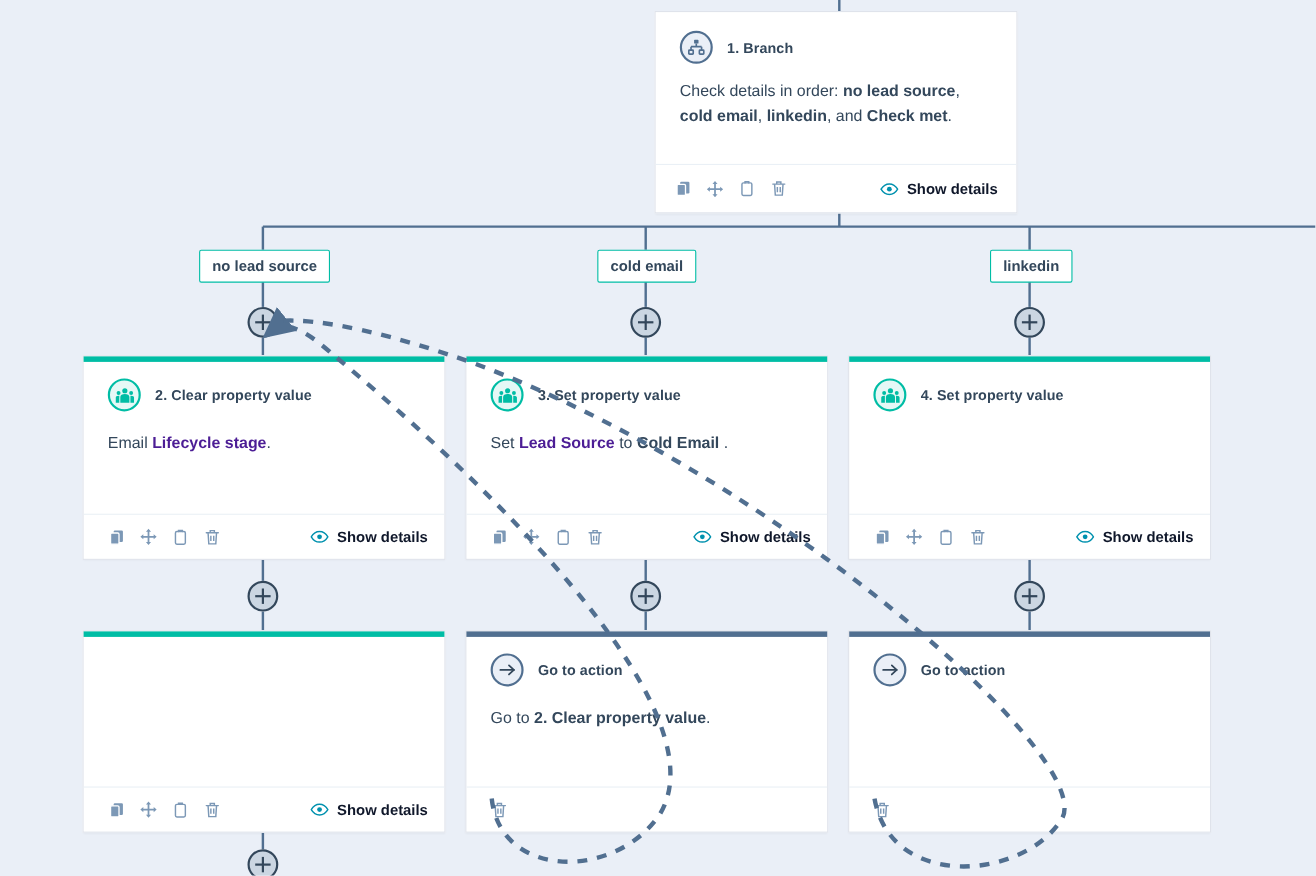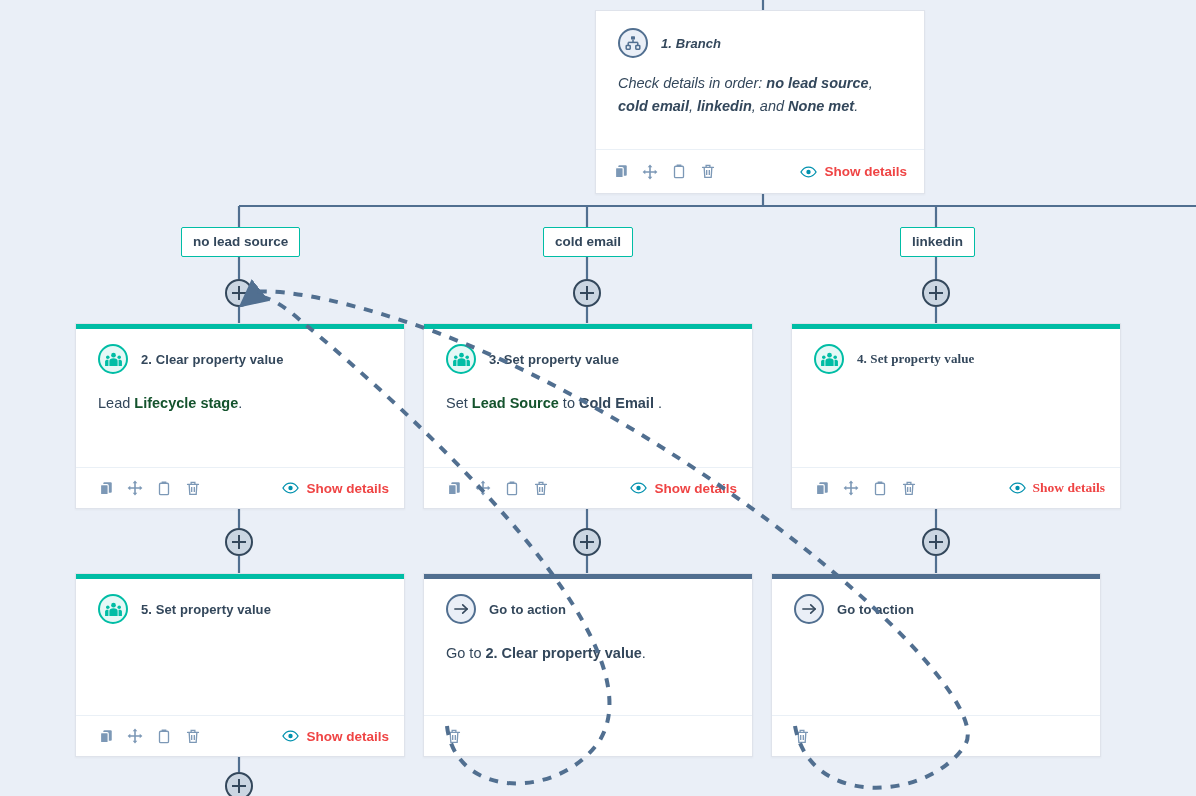--- a/index.html
+++ b/index.html
@@ -125,21 +125,21 @@
     color: #33475b;
     letter-spacing: 0.1px;
   }
 
   .card-desc {
     font-size: 14.5px;
     color: #33475b;
     line-height: 1.58;
   }
   .card-desc b { font-weight: bold; color: #33475b; }
-  .card-desc .prop { color: #14532d; font-weight: bold; }
+  .card-desc .prop { color: #4c1d95; font-weight: bold; }
 
   .card-footer {
     border-top: 1px solid #eaf0f6;
     height: 41px;
     flex: 0 0 41px;
     display: flex;
     align-items: center;
     justify-content: space-between;
     padding: 0 15px 0 21px;
   }
@@ -154,21 +154,21 @@
     display: flex;
     align-items: center;
     justify-content: center;
     cursor: pointer;
     color: #7c98b6;
   }
   .show-details {
     display: flex;
     align-items: center;
     gap: 7px;
-    color: #ef4444;
+    color: #0f172a;
     font-size: 13.5px;
     font-weight: bold;
     cursor: pointer;
     white-space: nowrap;
   }
   .branch-card-footer {
     border-top: 1px solid #eaf0f6;
     height: 44px;
     flex: 0 0 44px;
     display: flex;
@@ -227,37 +227,37 @@
                C 660 640, 420 420, 300 320
                C 275 298, 258 292, 248 300" marker-end="url(#arrowhead)"></path>
 
       <path d="M 795 726 C 810 810, 930 800, 965 745
                C 1000 690, 700 430, 430 330
                C 360 305, 290 288, 252 292"></path>
     </g>
   </svg>
 
   <div class="card" style="left:595px; top:10px; width:330px; height:184px;">
-    <div class="card-body" style="padding:17px 22px 6px 22px;font-style:italic;">
+    <div class="card-body" style="padding:17px 22px 6px 22px;">
       <div class="card-head" style="margin-bottom:14px;">
         <span class="card-icon icon-navy" style="background:#eaeff7; border-color:#516f90;">
           <svg width="16" height="16" viewBox="0 0 16 16" fill="none" stroke="#516f90" stroke-width="1.5">
             <rect x="6" y="1.2" width="4" height="3.4" rx="0.6" fill="#516f90" stroke="none"></rect>
             <rect x="1.2" y="10.6" width="4" height="3.6" rx="0.6" fill="none"></rect>
             <rect x="10.8" y="10.6" width="4" height="3.6" rx="0.6" fill="none"></rect>
             <line x1="8" y1="4.6" x2="8" y2="7.4"></line>
             <line x1="3.2" y1="7.4" x2="12.8" y2="7.4"></line>
             <line x1="3.2" y1="7.4" x2="3.2" y2="10.6"></line>
             <line x1="12.8" y1="7.4" x2="12.8" y2="10.6"></line>
           </svg>
         </span>
         <span class="card-title">1. Branch</span>
       </div>
       <div class="card-desc">
-        <span>Check details in order: </span><b>no lead source</b><span>, </span><b>cold email</b><span>, </span><b>linkedin</b><span>, and </span><b>None met</b><span>.</span>
+        <span>Check details in order: </span><b>no lead source</b><span>, </span><b>cold email</b><span>, </span><b>linkedin</b><span>, and </span><b>Check met</b><span>.</span>
       </div>
     </div>
     <div class="branch-card-footer">
       <div class="footer-icons">
         <span class="ficon">
           <svg width="15" height="15" viewBox="0 0 16 16" fill="#7c98b6">
             <rect x="4.6" y="1.4" width="9" height="11.2" rx="1.2"></rect>
             <rect x="1.6" y="3.8" width="8.2" height="10.8" rx="1.2" fill="#7c98b6" stroke="#ffffff" stroke-width="1.3"></rect>
           </svg>
         </span>
@@ -325,21 +325,21 @@
             <path d="M4.6 15 L4.6 9.4 C4.6 7.7 6.4 6.6 9 6.6 C11.6 6.6 13.4 7.7 13.4 9.4 L13.4 15 Z"></path>
             <circle cx="2.9" cy="5.6" r="1.9"></circle>
             <path d="M0 15 L0 10.2 C0 9 1.1 8.3 2.9 8.3 L3.6 8.35 L3.6 15 Z"></path>
             <circle cx="15.1" cy="5.6" r="1.9"></circle>
             <path d="M18 15 L18 10.2 C18 9 16.9 8.3 15.1 8.3 L14.4 8.35 L14.4 15 Z"></path>
           </svg>
         </span>
         <span class="card-title">2. Clear property value</span>
       </div>
       <div class="card-desc">
-        <span>Lead </span><span class="prop">Lifecycle stage</span><span>.</span>
+        <span>Email </span><span class="prop">Lifecycle stage</span><span>.</span>
       </div>
     </div>
     <div class="card-footer">
       <div class="footer-icons">
         <span class="ficon">
           <svg width="15" height="15" viewBox="0 0 16 16" fill="#7c98b6">
             <rect x="4.6" y="1.4" width="9" height="11.2" rx="1.2"></rect>
             <rect x="1.6" y="3.8" width="8.2" height="10.8" rx="1.2" fill="#7c98b6" stroke="#ffffff" stroke-width="1.3"></rect>
           </svg>
         </span>
@@ -432,21 +432,21 @@
             <path d="M1 6 C3.4 2, 6 0.9, 9 0.9 C12 0.9, 14.6 2, 17 6
                      C14.6 10, 12 11.1, 9 11.1 C6 11.1, 3.4 10, 1 6 Z"></path>
             <circle cx="9" cy="6" r="2.3" fill="#0091ae" stroke="none"></circle>
           </svg>
         </span>
         <span>Show details</span>
       </div>
     </div>
   </div>
 
-  <div class="card" style="left:791px; top:323px; width:330px; height:186px;font-family:Liberation Serif, serif;">
+  <div class="card" style="left:771px; top:323px; width:330px; height:186px;">
     <div class="card-topbar topbar-green"></div>
     <div class="card-body">
       <div class="card-head">
         <span class="card-icon icon-green">
           <svg width="17" height="15" viewBox="0 0 18 16" fill="#00bda5">
             <circle cx="9" cy="3.4" r="2.5"></circle>
             <path d="M4.6 15 L4.6 9.4 C4.6 7.7 6.4 6.6 9 6.6 C11.6 6.6 13.4 7.7 13.4 9.4 L13.4 15 Z"></path>
             <circle cx="2.9" cy="5.6" r="1.9"></circle>
             <path d="M0 15 L0 10.2 C0 9 1.1 8.3 2.9 8.3 L3.6 8.35 L3.6 15 Z"></path>
             <circle cx="15.1" cy="5.6" r="1.9"></circle>
@@ -494,33 +494,20 @@
           </svg>
         </span>
         <span>Show details</span>
       </div>
     </div>
   </div>
 
   <div class="card" style="left:75px; top:573px; width:330px; height:184px;">
     <div class="card-topbar topbar-green"></div>
     <div class="card-body">
-      <div class="card-head">
-        <span class="card-icon icon-green">
-          <svg width="17" height="15" viewBox="0 0 18 16" fill="#00bda5">
-            <circle cx="9" cy="3.4" r="2.5"></circle>
-            <path d="M4.6 15 L4.6 9.4 C4.6 7.7 6.4 6.6 9 6.6 C11.6 6.6 13.4 7.7 13.4 9.4 L13.4 15 Z"></path>
-            <circle cx="2.9" cy="5.6" r="1.9"></circle>
-            <path d="M0 15 L0 10.2 C0 9 1.1 8.3 2.9 8.3 L3.6 8.35 L3.6 15 Z"></path>
-            <circle cx="15.1" cy="5.6" r="1.9"></circle>
-            <path d="M18 15 L18 10.2 C18 9 16.9 8.3 15.1 8.3 L14.4 8.35 L14.4 15 Z"></path>
-          </svg>
-        </span>
-        <span class="card-title">5. Set property value</span>
-      </div>
     </div>
     <div class="card-footer">
       <div class="footer-icons">
         <span class="ficon">
           <svg width="15" height="15" viewBox="0 0 16 16" fill="#7c98b6">
             <rect x="4.6" y="1.4" width="9" height="11.2" rx="1.2"></rect>
             <rect x="1.6" y="3.8" width="8.2" height="10.8" rx="1.2" fill="#7c98b6" stroke="#ffffff" stroke-width="1.3"></rect>
           </svg>
         </span>
         <span class="ficon">

